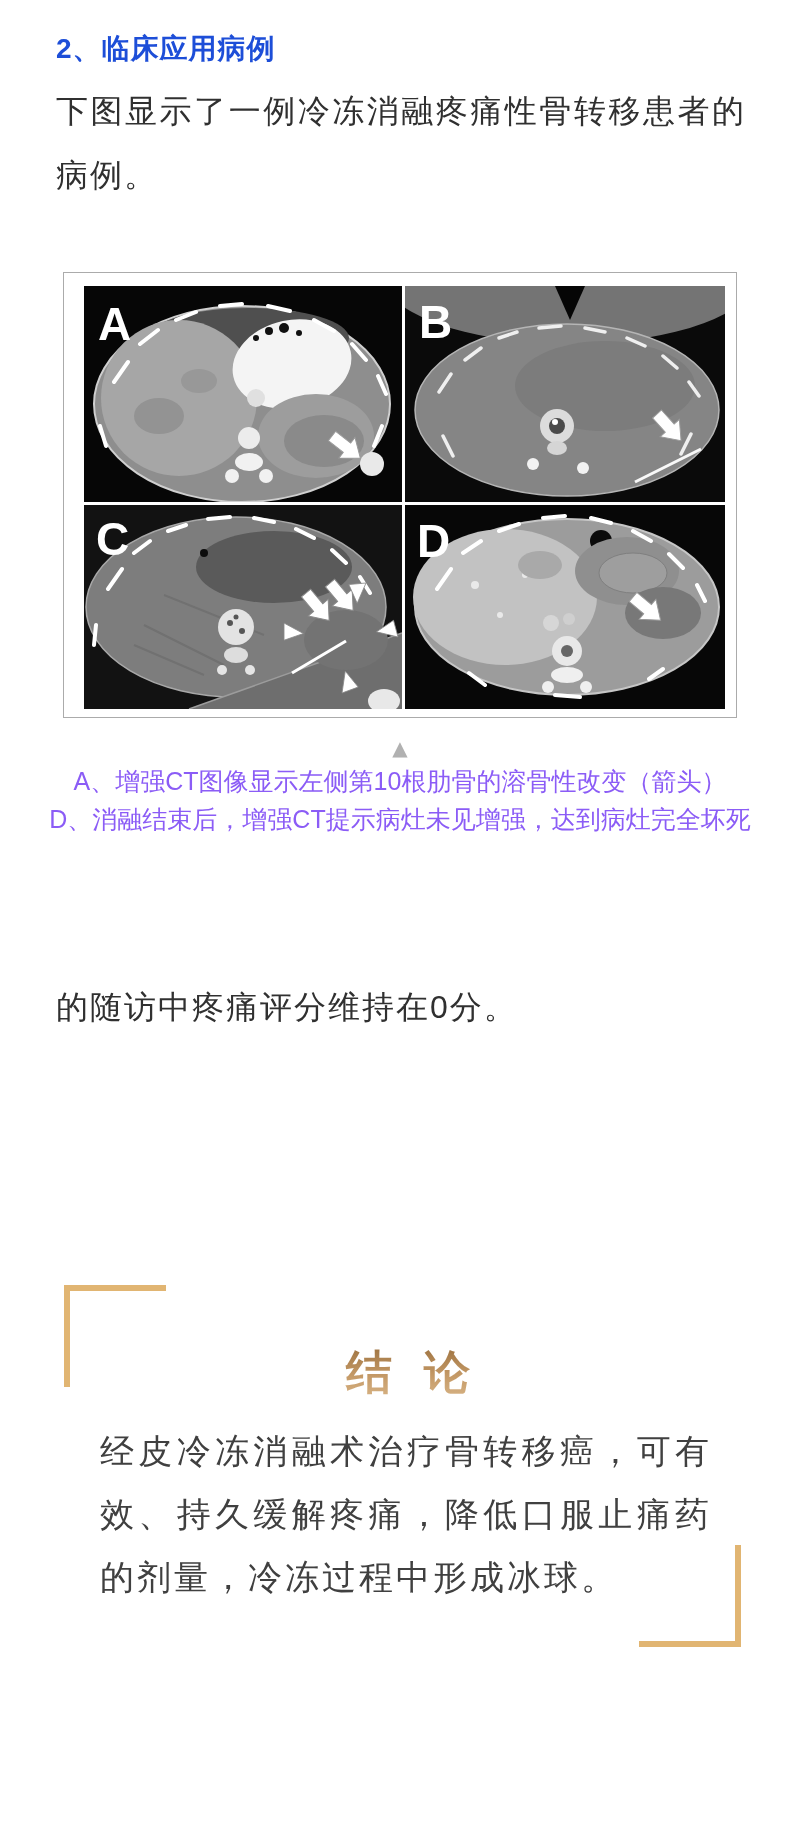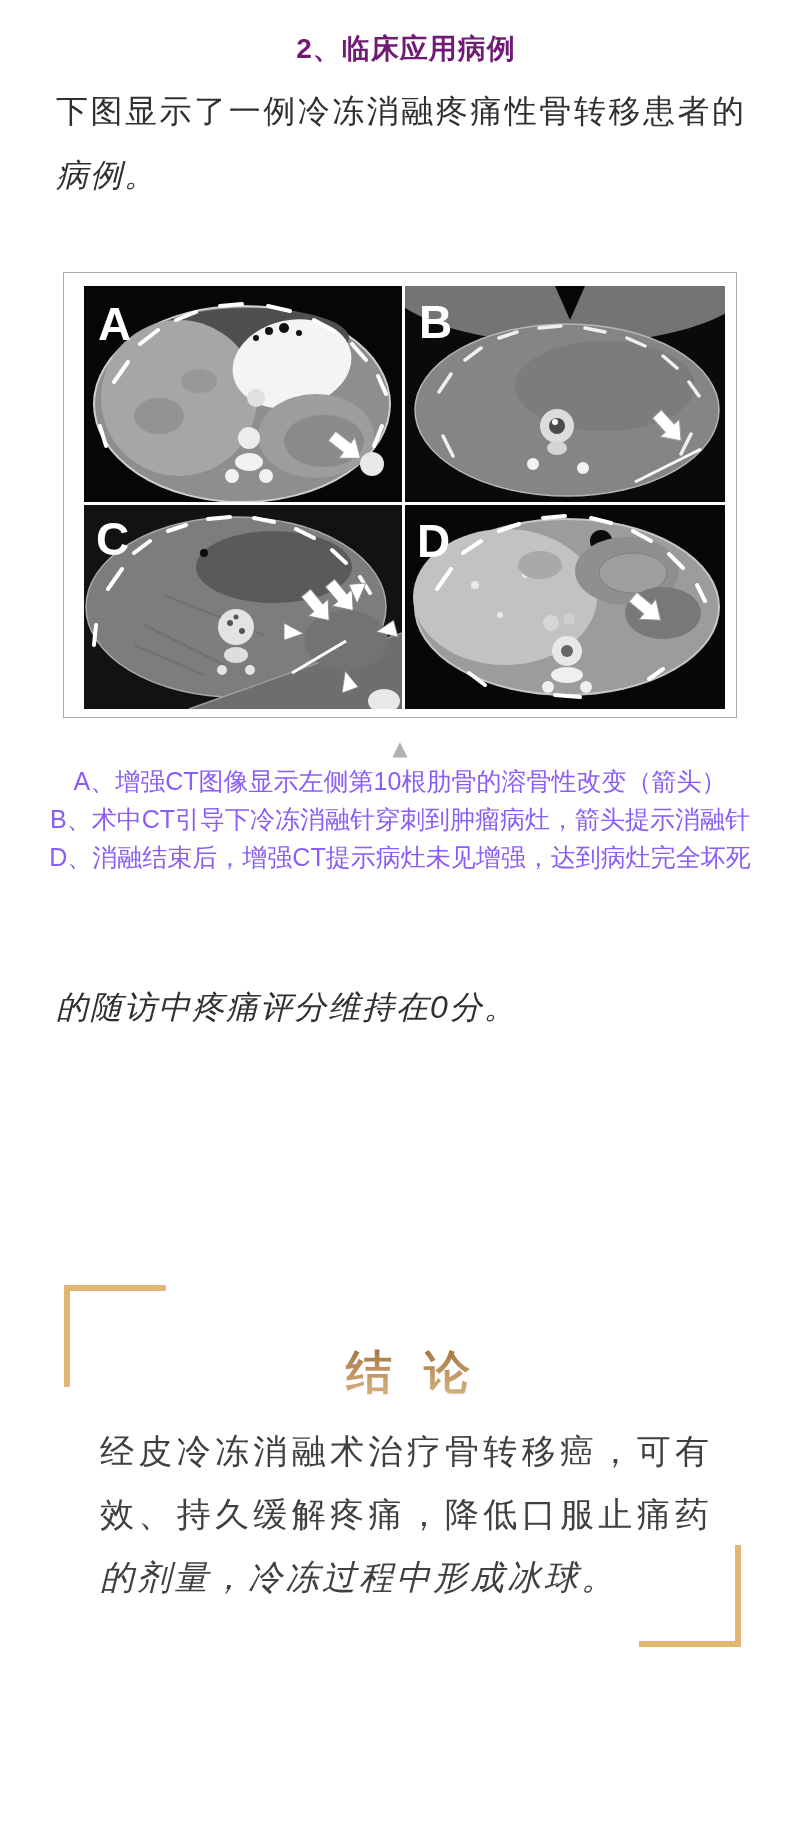--- a/index.html
+++ b/index.html
@@ -6,27 +6,27 @@
   body{
     width:800px;height:1824px;background:#ffffff;position:relative;overflow:hidden;
     font-family:"Liberation Sans","DejaVu Sans",sans-serif;
     -webkit-font-smoothing:antialiased;
   }
   .abs{position:absolute;}
 
   
   .section-heading{
     left:56px;top:30px;width:700px;
-    font-size:28px;font-weight:bold;color:#701a75;letter-spacing:1px;text-align:center;
+    font-size:28px;font-weight:bold;color:#1d4ed8;letter-spacing:1px;
   }
 
   
   .para{left:56px;width:690px;color:#303030;font-size:32px;line-height:64px;letter-spacing:2px;}
   .jline{text-align:justify;text-align-last:justify;text-justify:inter-character;}
-  .jline-last{text-align:left;text-align-last:left;font-style:italic;}
+  .jline-last{text-align:left;text-align-last:left;}
   .intro-para{top:79px;}
   .result-para{top:975px;}
 
   
   .figure-box{
     left:63px;top:272px;width:672px;height:444px;
     border:1px solid #ababab;background:#ffffff;
   }
   .figure-box svg{position:absolute;left:20px;top:13px;display:block;}
   .panel-letter{font-family:"Liberation Sans","DejaVu Sans",sans-serif;font-weight:bold;fill:#ffffff;}
@@ -189,21 +189,20 @@
 
     <rect x="318" y="0" width="3" height="423" fill="#ffffff"></rect>
     <rect x="0" y="216" width="641" height="3" fill="#ffffff"></rect>
   </svg>
 </figure>
 
 <div class="abs tri">▲</div>
 
 <div class="abs captions">
   <div class="caption-line">A、增强CT图像显示左侧第10根肋骨的溶骨性改变（箭头）</div>
-  <div class="caption-line">B、术中CT引导下冷冻消融针穿刺到肿瘤病灶，箭头提示消融针</div>
   <div class="caption-line">D、消融结束后，增强CT提示病灶未见增强，达到病灶完全坏死</div>
 </div>
 
 <div class="abs para result-para">
   <div class="jline jline-last">的随访中疼痛评分维持在0分。</div>
 </div>
 
 <section>
   <div class="abs bracket bracket-tl"></div>
   <div class="abs bracket bracket-br"></div>

